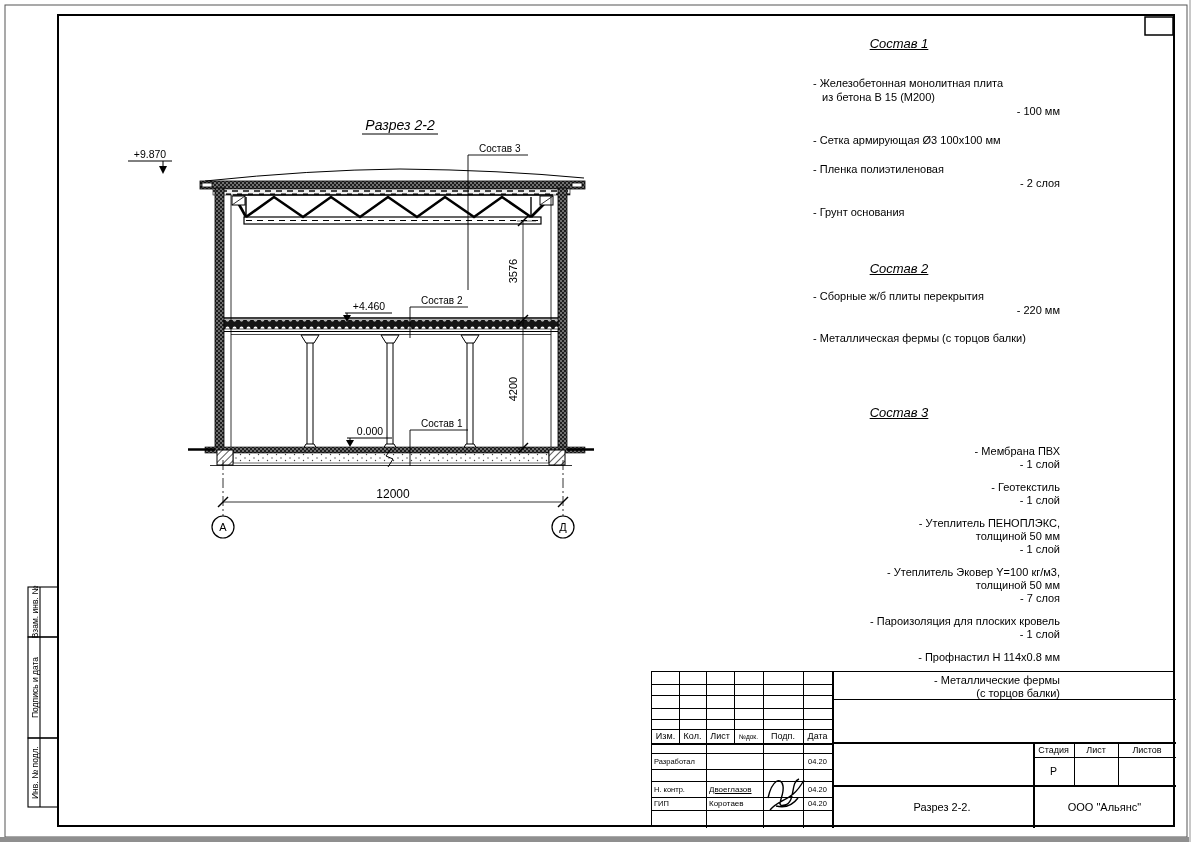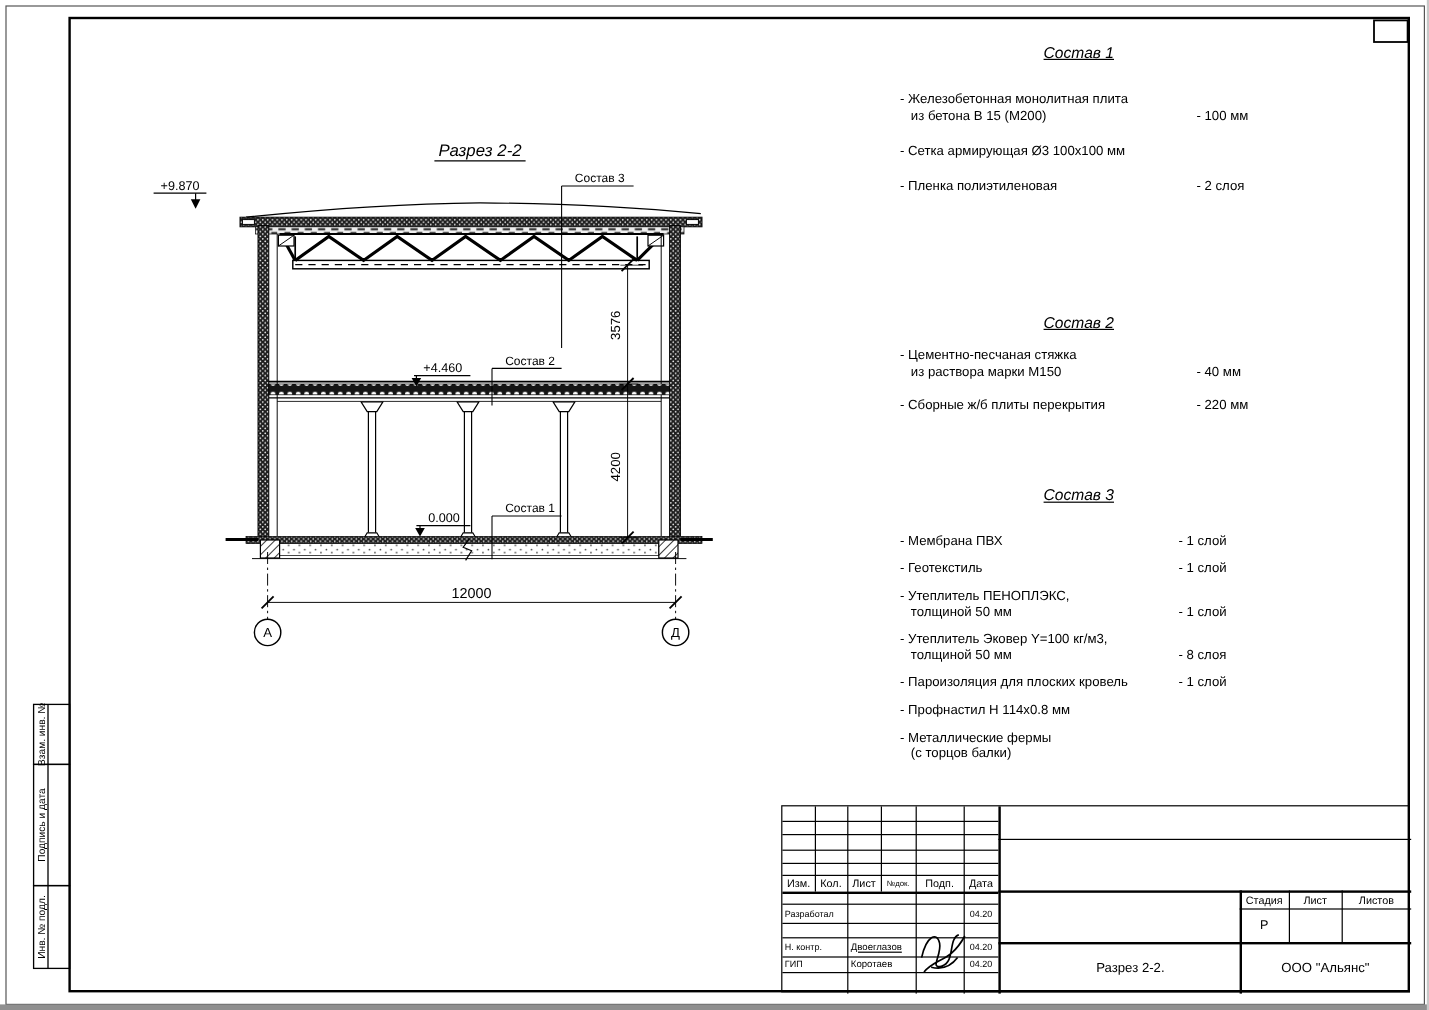--- a/index.html
+++ b/index.html
@@ -9,27 +9,27 @@
   .edge-bottom { position: absolute; left: 0; top: 837px; width: 1191px; height: 5px; background: #8f8f8f; }
   .edge-right { position: absolute; left: 1189px; top: 0; width: 2px; height: 842px; background: #c8c8c8; }
 
   svg.blueprint { position: absolute; left: 0; top: 0; }
   svg text { font-family: "Liberation Sans", sans-serif; fill: #000; }
 
   
   .comp { position: absolute; width: 310px; font-size: 11px; line-height: 14px; }
   .comp h3 { font-size: 13px; font-style: italic; font-weight: normal; text-decoration: underline;
              width: 254px; margin-left: 22px; text-align: center; line-height: 15px; }
-  .ci { display: flex; align-items: flex-end; }
+  .ci { display: flex; align-items: flex-end; flex-direction: column; }
   .ci .n { width: 247px; padding-left: 9px; text-indent: -9px; white-space: pre-line; }
   .ci .v { white-space: nowrap; }
   .comp1 { left: 750px; top: 36px; } .comp1 h3 { margin-bottom: 25px; } .comp1 .ci { margin-bottom: 15px; }
   .comp2 { left: 750px; top: 261px; } .comp2 h3 { margin-bottom: 13px; } .comp2 .ci { margin-bottom: 14px; }
   .comp3 { left: 750px; top: 405px; font-size: 11px; line-height: 13px; }
-  .comp3 h3 { margin-bottom: 25px; } .comp3 .ci { margin-bottom: 10px; } .comp3 .n { width: 232px; }
+  .comp3 h3 { margin-bottom: 25px; } .comp3 .ci { margin-bottom: 10px; } .comp3 .n { width: 232px; text-align: right; }
 
   
   .tb { position: absolute; left: 651px; top: 671px; width: 524px; height: 156px; border: 1.6px solid #000; }
   .tb .hl, .tb .vl { position: absolute; background: #000; }
   .tb .hl { height: 1px; } .tb .vl { width: 1px; }
   .tb .hl.th { height: 1.6px; } .tb .vl.th { width: 1.6px; }
   .tb .cell { position: absolute; display: flex; align-items: center; justify-content: center;
               font-size: 9px; overflow: hidden; white-space: nowrap; }
   .tb .cell.l { justify-content: flex-start; padding-left: 2px; }
   .tb .tiny { font-size: 6.5px; }
@@ -220,32 +220,35 @@
         <span class="v">- 100 мм</span>
       </div>
     <div class="ci">
         <span class="n">- Сетка армирующая Ø3 100х100 мм</span>
         <span class="v"></span>
       </div>
     <div class="ci">
         <span class="n">- Пленка полиэтиленовая</span>
         <span class="v">- 2 слоя</span>
       </div>
+    <div class="ci">
+        <span class="n">- Грунт основания</span>
+        <span class="v"></span>
+      </div>
   </section>
 
   <section class="comp comp2">
     <h3>Состав 2</h3>
     <div class="ci">
-        <span class="n">- Цементно-песчаная стяжка
-из раствора марки М150</span>
-        <span class="v">- 40 мм</span>
-      </div>
-    <div class="ci">
         <span class="n">- Сборные ж/б плиты перекрытия</span>
         <span class="v">- 220 мм</span>
+      </div>
+    <div class="ci">
+        <span class="n">- Металлическая фермы (с торцов балки)</span>
+        <span class="v"></span>
       </div>
   </section>
 
   <section class="comp comp3">
     <h3>Состав 3</h3>
     <div class="ci">
         <span class="n">- Мембрана ПВХ</span>
         <span class="v">- 1 слой</span>
       </div>
     <div class="ci">
@@ -253,21 +256,21 @@
         <span class="v">- 1 слой</span>
       </div>
     <div class="ci">
         <span class="n">- Утеплитель ПЕНОПЛЭКС,
 толщиной 50 мм</span>
         <span class="v">- 1 слой</span>
       </div>
     <div class="ci">
         <span class="n">- Утеплитель Эковер Y=100 кг/м3,
 толщиной 50 мм</span>
-        <span class="v">- 8 слоя</span>
+        <span class="v">- 7 слоя</span>
       </div>
     <div class="ci">
         <span class="n">- Пароизоляция для плоских кровель</span>
         <span class="v">- 1 слой</span>
       </div>
     <div class="ci">
         <span class="n">- Профнастил Н 114х0.8 мм</span>
         <span class="v"></span>
       </div>
     <div class="ci">

